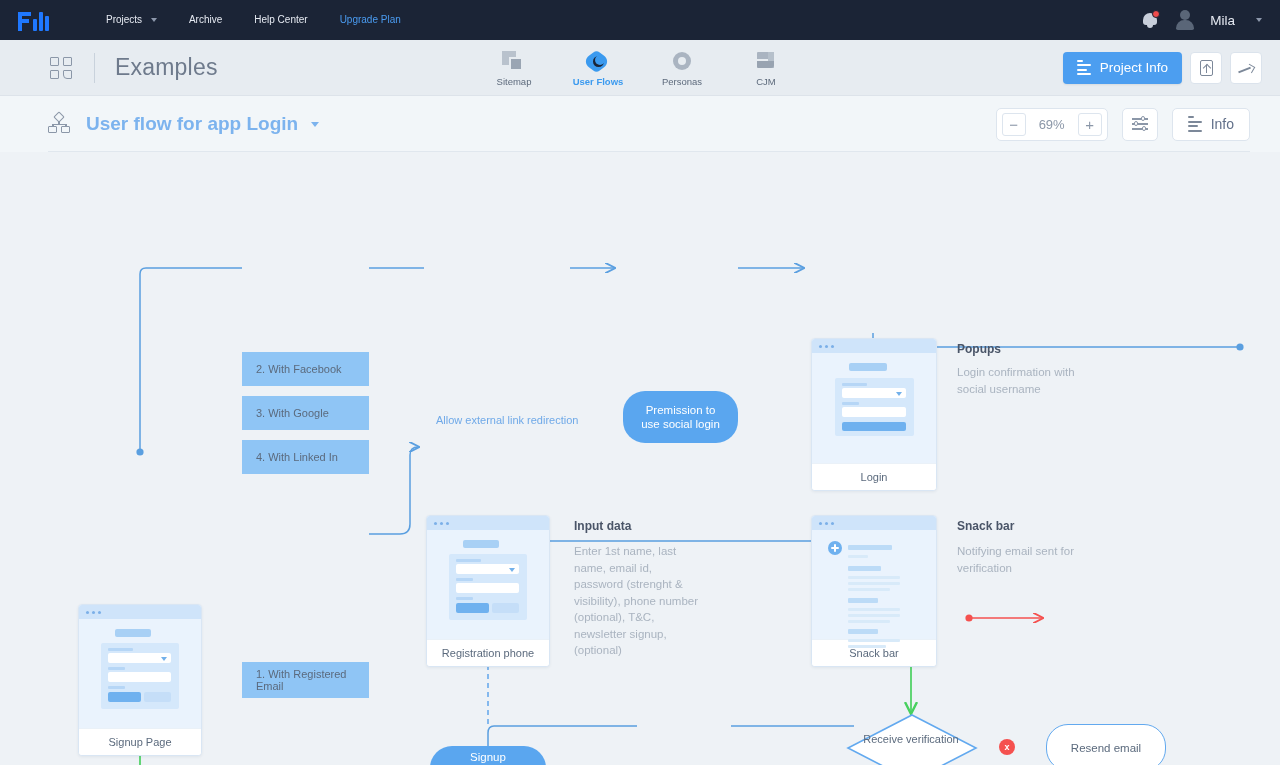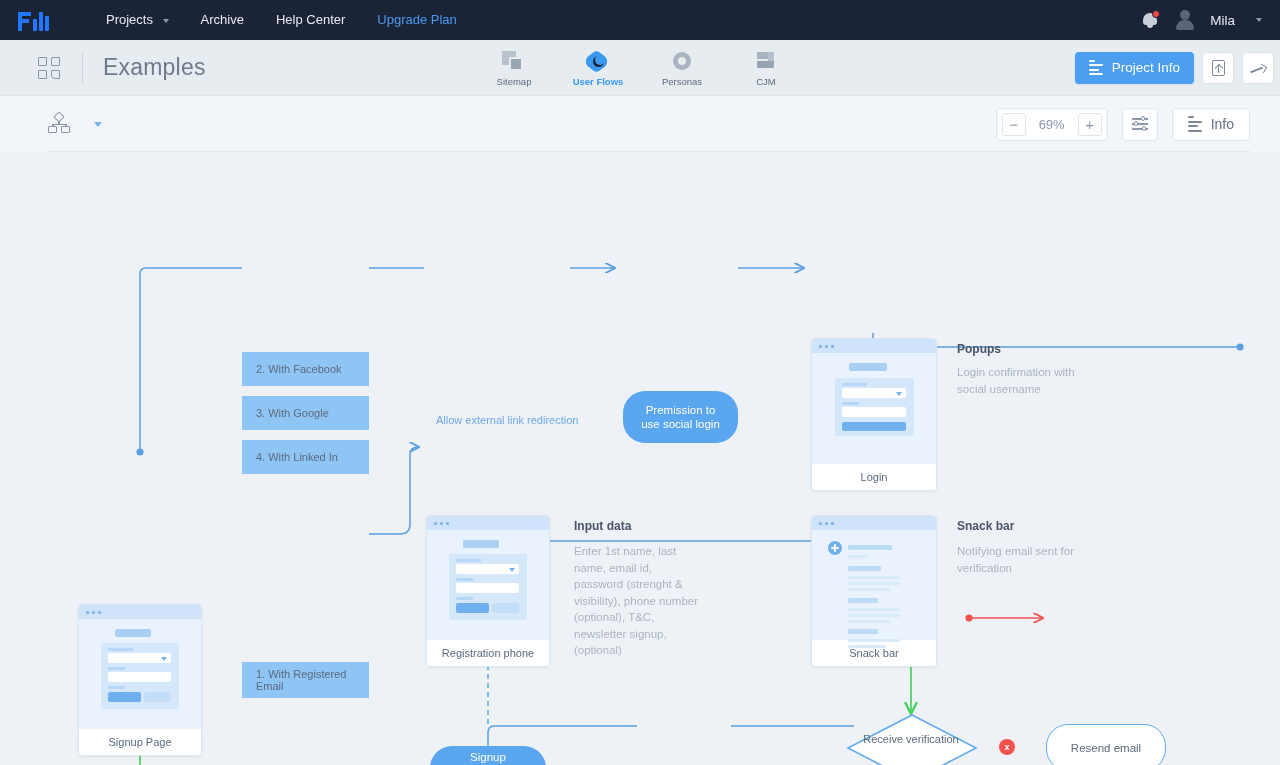--- a/index.html
+++ b/index.html
@@ -32,21 +32,21 @@
     content:""; position:absolute; left:4px; top:0; width:9px; height:4px; background:#1f78ff;
   }
   .logo .fmid { position:absolute; left:4px; top:7px; width:7px; height:4px; background:#1f78ff; }
   .logo .bar { width:4px; background:#1f78ff; border-radius:1px; }
   .logo .b1 { height:12px; }
   .logo .b2 { height:19px; }
   .logo .b3 { height:15px; }
 
   .nav-links { display:flex; align-items:center; gap: 0; }
   .nav-link {
-    color: #e6eaf2; font-size: 13px; padding: 0 16px; line-height: 40px;
+    color: #e6eaf2; font-size: 10px; padding: 0 16px; line-height: 40px;
     cursor: pointer; white-space: nowrap;
   }
   .nav-link.accent { color: #4a9bf0; }
   .caret-sm {
     display:inline-block; margin-left:6px; width:0;height:0;
     border-left:3.5px solid transparent;border-right:3.5px solid transparent;
     border-top:4px solid #8c97ab; vertical-align: middle;
   }
   .nav-right { margin-left:auto; display:flex; align-items:center; gap: 16px; }
   .bell { position: relative; width: 18px; height: 20px; cursor:pointer; }
@@ -60,21 +60,21 @@
   .avatar {
     width: 20px; height: 20px; position:relative;
   }
   .avatar .head { position:absolute; left:5px; top:0; width:10px;height:10px;border-radius:50%;background:#5a6678;}
   .avatar .shoulders { position:absolute; left:1px; top:10px; width:18px;height:10px;border-radius:9px 9px 2px 2px;background:#5a6678;}
   .user-name { color:#e6eaf2; font-size:13.5px; }
 
   
   .subheader {
     height: 56px; width:1280px; background:#e7ecf1;
-    display:flex; align-items:center; padding: 0 6px;
+    display:flex; align-items:center; padding: 0 18px;
     border-bottom: 1px solid #dde3ea;
     position:relative; z-index:40;
   }
   .grid-icon { width:22px;height:22px; display:grid; grid-template-columns:9px 9px; grid-template-rows:9px 9px; gap:4px; margin-left:32px; cursor:pointer;}
   .grid-icon i { border:1.6px solid #8b97a8; border-radius:1px; display:block; }
   .grid-icon i.r { border-radius:1px 1px 1px 4px; }
   .vdiv { width:1px; height:30px; background:#c9d2dc; margin: 0 20px 0 22px; }
   .page-title { font-size: 23px; color:#6e7a8c; font-weight:400; letter-spacing:.2px;}
 
   .mode-tabs { position:absolute; left:50%; transform:translateX(-50%); display:flex; gap: 28px; align-items:flex-end; }
@@ -327,20 +327,21 @@
   <div class="flow-ic">
     <div class="nd top"></div>
       <div class="stem"></div>
       <div class="hbar"></div>
     <div class="v1"></div>
       <div class="v2"></div>
     <div class="nd bl"></div>
       <div class="nd br"></div>
   </div>
   <div class="flow-title">
+    <span>User flow for app Login</span>
     <span class="caret-blue"></span>
   </div>
   <div class="flow-right">
     <div class="zoom-group">
       <div class="zoom-btn">−</div>
       <div class="zoom-val">69%</div>
       <div class="zoom-btn">+</div>
     </div>
     <div class="settings-btn">
       <span class="slider-ic">

